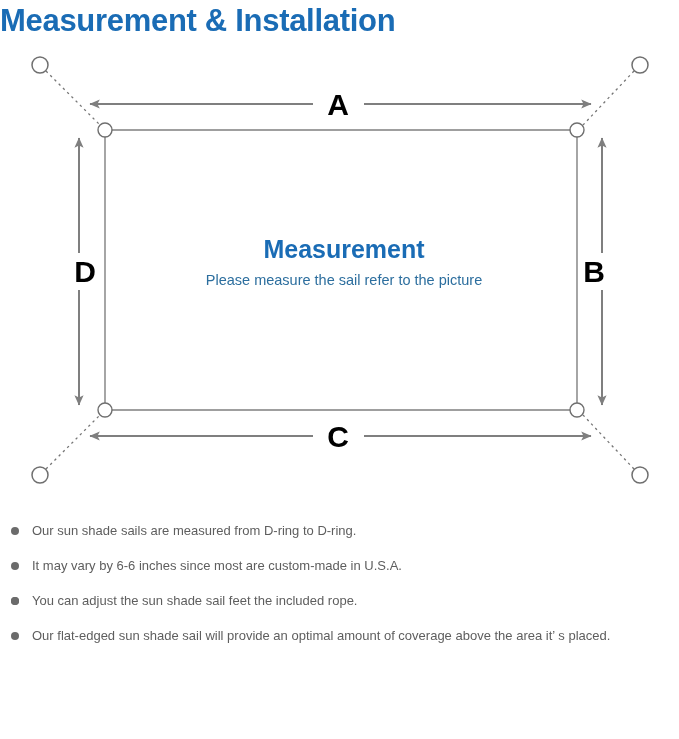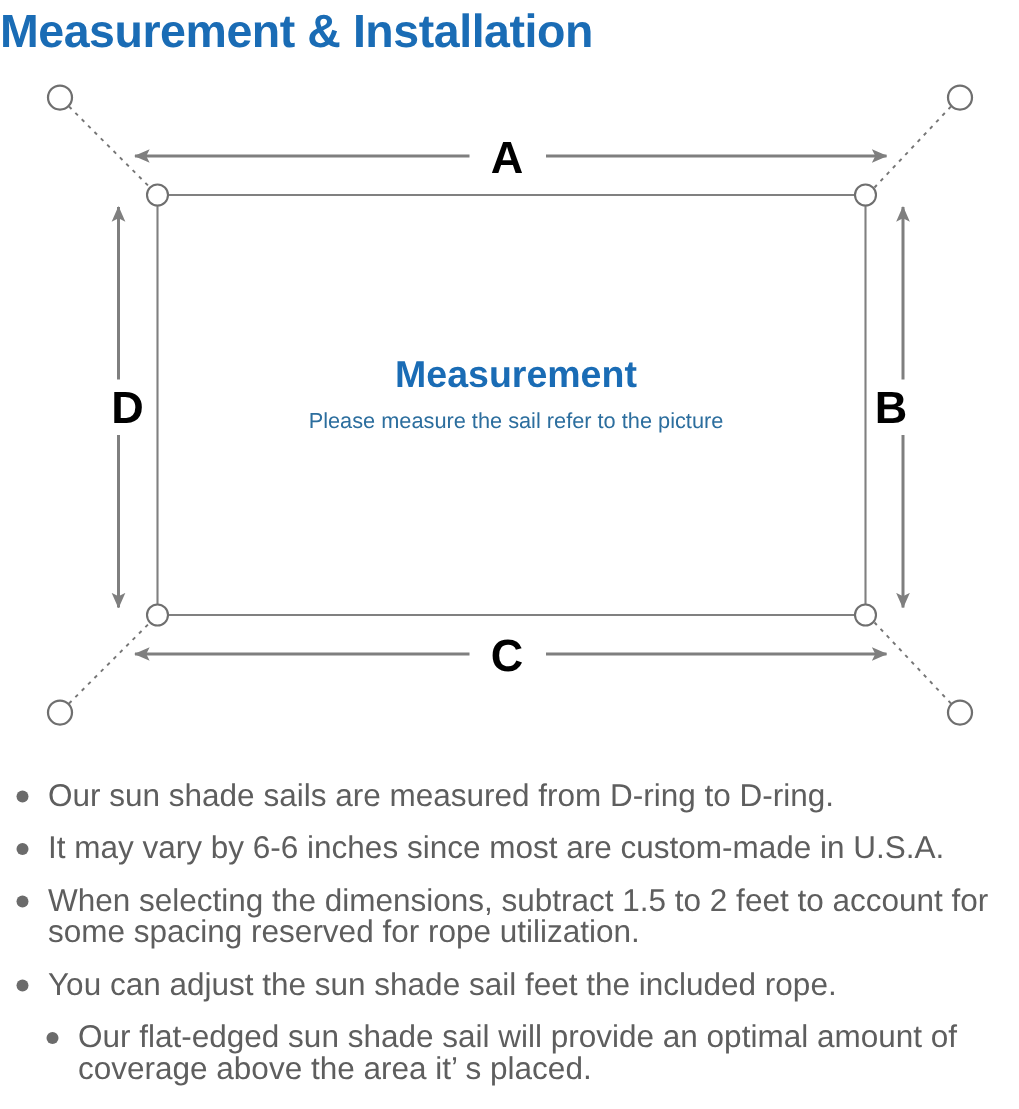--- a/index.html
+++ b/index.html
@@ -67,25 +67,25 @@
     width: 679px;
     padding: 0;
     margin: 0;
     list-style: none;
   }
   .note-item {
     position: relative;
     padding: 0 8px 0 32px;
     margin: 0 0 14px 0;
     font-family: "Liberation Sans", sans-serif;
-    font-size: 21px;
+    font-size: 13px;
     line-height: 21px;
     color: #5e5e5e;
   }
-  .note-item:last-child { margin-bottom: 0; margin-left: 20px; }
+  .note-item:last-child { margin-bottom: 0; }
   .note-bullet {
     position: absolute;
     left: 11px;
     top: 7px;
     width: 8px;
     height: 8px;
     border-radius: 50%;
     background: #6b6b6b;
   }
 </style>
@@ -158,21 +158,20 @@
   <li class="note-item">
     <span class="note-bullet"></span>
     <span>Our sun shade sails are measured from D-ring to D-ring.</span>
   </li>
   <li class="note-item">
     <span class="note-bullet"></span>
     <span>It may vary by 6-6 inches since most are custom-made in U.S.A.</span>
   </li>
   <li class="note-item">
     <span class="note-bullet"></span>
-    <span>When selecting the dimensions, subtract 1.5 to 2 feet to account for some spacing reserved for rope utilization.</span>
   </li>
   <li class="note-item">
     <span class="note-bullet"></span>
     <span>You can adjust the sun shade sail feet the included rope.</span>
   </li>
   <li class="note-item">
     <span class="note-bullet"></span>
     <span>Our flat-edged sun shade sail will provide an optimal amount of coverage above the area it’ s placed.</span>
   </li>
 </ul>

